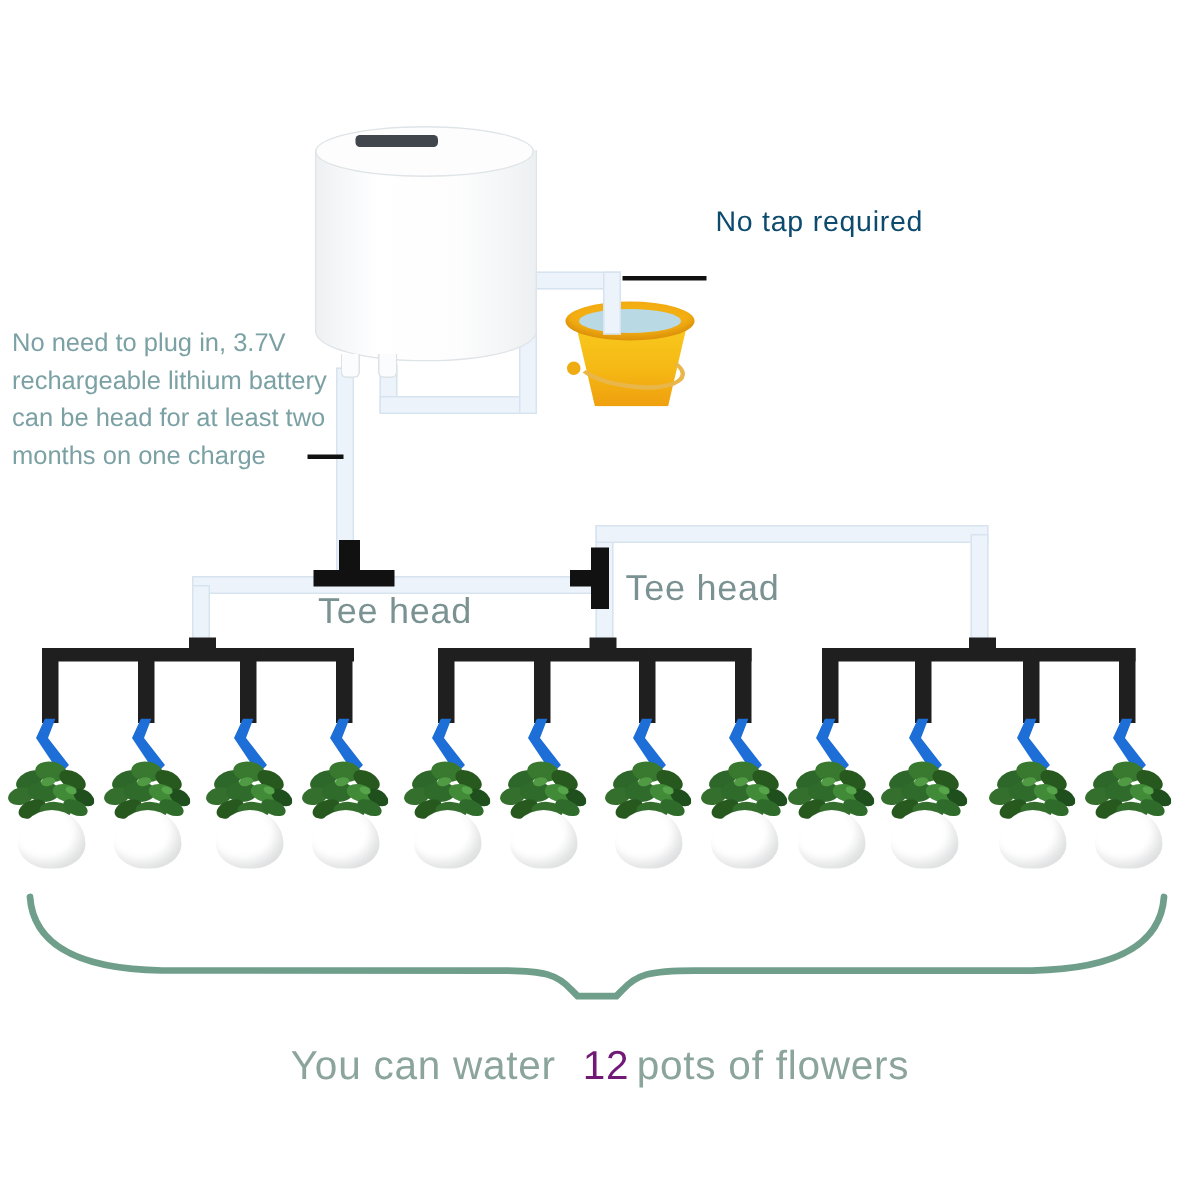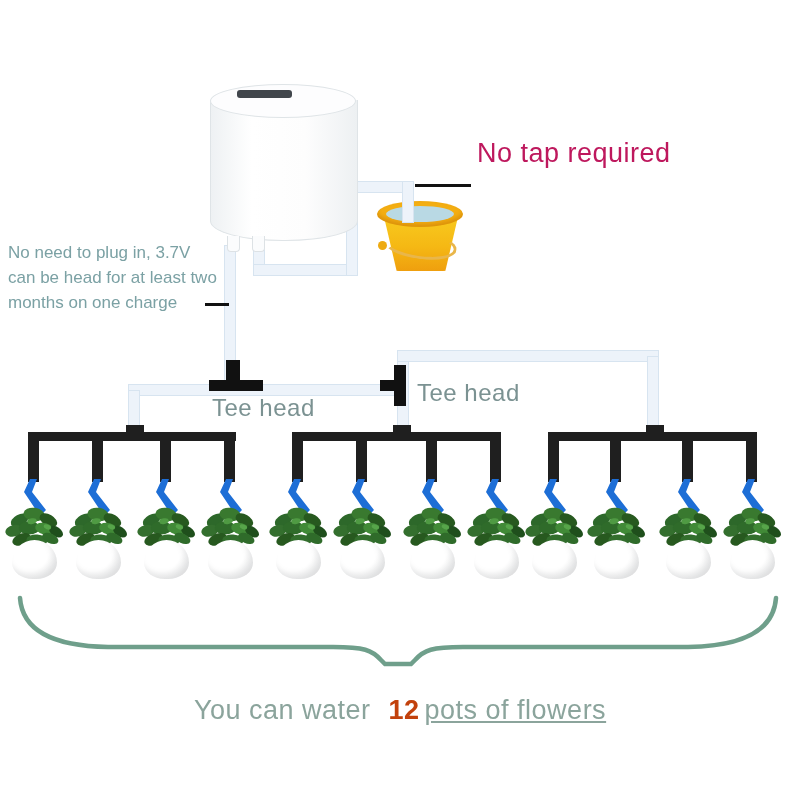--- a/index.html
+++ b/index.html
@@ -45,28 +45,28 @@
   .unit{position:absolute;top:432px;width:60px;height:155px;z-index:6;}
   .unit .riser{position:absolute;left:24px;top:0;width:11px;height:50px;background:#1f1f1f;}
   .unit .dripper{position:absolute;left:13px;top:47px;width:36px;height:38px;}
   .unit .foliage{position:absolute;left:1px;top:70px;width:58px;height:46px;}
   .unit .pot{position:absolute;left:8px;top:108px;width:45px;height:39px;
     background:radial-gradient(ellipse at 38% 28%,#ffffff 50%,#f0f1f2 78%,#e1e3e4);
     border-radius:50% 50% 46% 46% / 58% 58% 42% 42%;
     box-shadow:inset -4px -5px 7px rgba(0,0,0,.07);}
 
   
-  .hdr{position:absolute;color:#be185d;font-size:27px;letter-spacing:.5px;z-index:7;white-space:nowrap;text-align:center;}
-  .note{position:absolute;left:8px;top:216px;width:240px;color:#7ba1a4;font-size:17px;line-height:25px;z-index:7;margin-top:24px;}
+  .hdr{position:absolute;color:#0c4a6e;font-size:19px;letter-spacing:.5px;z-index:7;white-space:nowrap;text-align:center;}
+  .note{position:absolute;left:8px;top:216px;width:240px;color:#7ba1a4;font-size:17px;line-height:25px;z-index:7;}
   .note span{display:block;}
   .teelabel{position:absolute;color:#7b9292;font-size:24px;letter-spacing:.5px;z-index:7;white-space:nowrap;}
   #caption{position:absolute;left:0;top:695px;width:800px;display:flex;justify-content:center;align-items:baseline;
     font-size:27px;color:#8ba49c;letter-spacing:.5px;z-index:7;}
-  #caption .cnt{color:#c2410c;margin-left:18px;font-weight:bold;}
-  #caption .suf{margin-left:5px;text-decoration:underline;}
+  #caption .cnt{color:#701a75;margin-left:18px;}
+  #caption .suf{margin-left:5px;}
 
   #brace{position:absolute;left:8px;top:588px;z-index:4;}
   #defs-holder{position:absolute;width:0;height:0;overflow:hidden;}
 </style>
 </head>
 <body>
 
 <svg id="defs-holder" xmlns="http://www.w3.org/2000/svg" aria-hidden="true">
   <symbol id="sym-dripper" viewBox="0 0 36 38">
     <polygon points="13,0 20,0 15,13 29,31 23,37 7,13" fill="#1d6ed6"></polygon>
@@ -257,20 +257,21 @@
     </div>
 
   <svg id="brace" width="784" height="92" viewBox="0 0 784 92">
     <path d="M 12 10 C 14 38 38 58 100 59 L 325 59 C 356 59 364 62 373 72 L 377 76 L 403 76 L 407 72 C 416 62 424 59 455 59 L 680 59 C 742 58 766 38 768 10" fill="none" stroke="#6f9f8b" stroke-width="4.5" stroke-linecap="round"></path>
   </svg>
 
   <div class="hdr" style="left:477px;top:138px;">No tap required</div>
 
   <div class="note">
     <span>No need to plug in, 3.7V</span>
+    <span>rechargeable lithium battery</span>
     <span>can be head for at least two</span>
     <span>months on one charge</span>
   </div>
 
   <div class="teelabel" style="left:212px;top:394px;">Tee head</div>
   <div class="teelabel" style="left:417px;top:379px;">Tee head</div>
 
   <div id="caption">
     <span>You can water</span>
     <span class="cnt">12</span>

